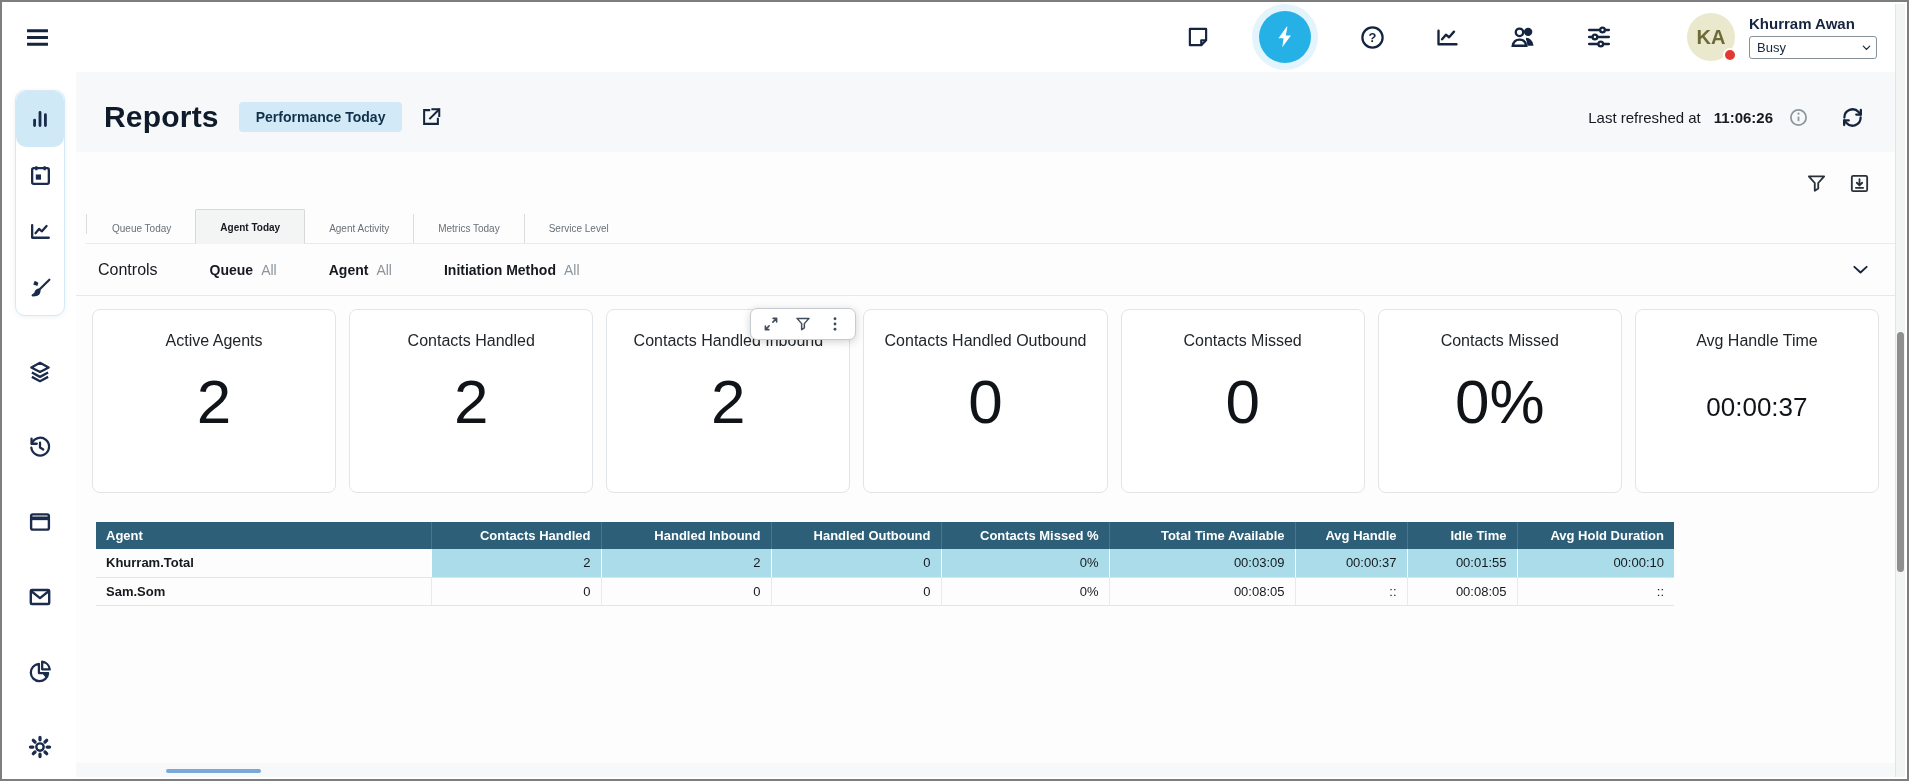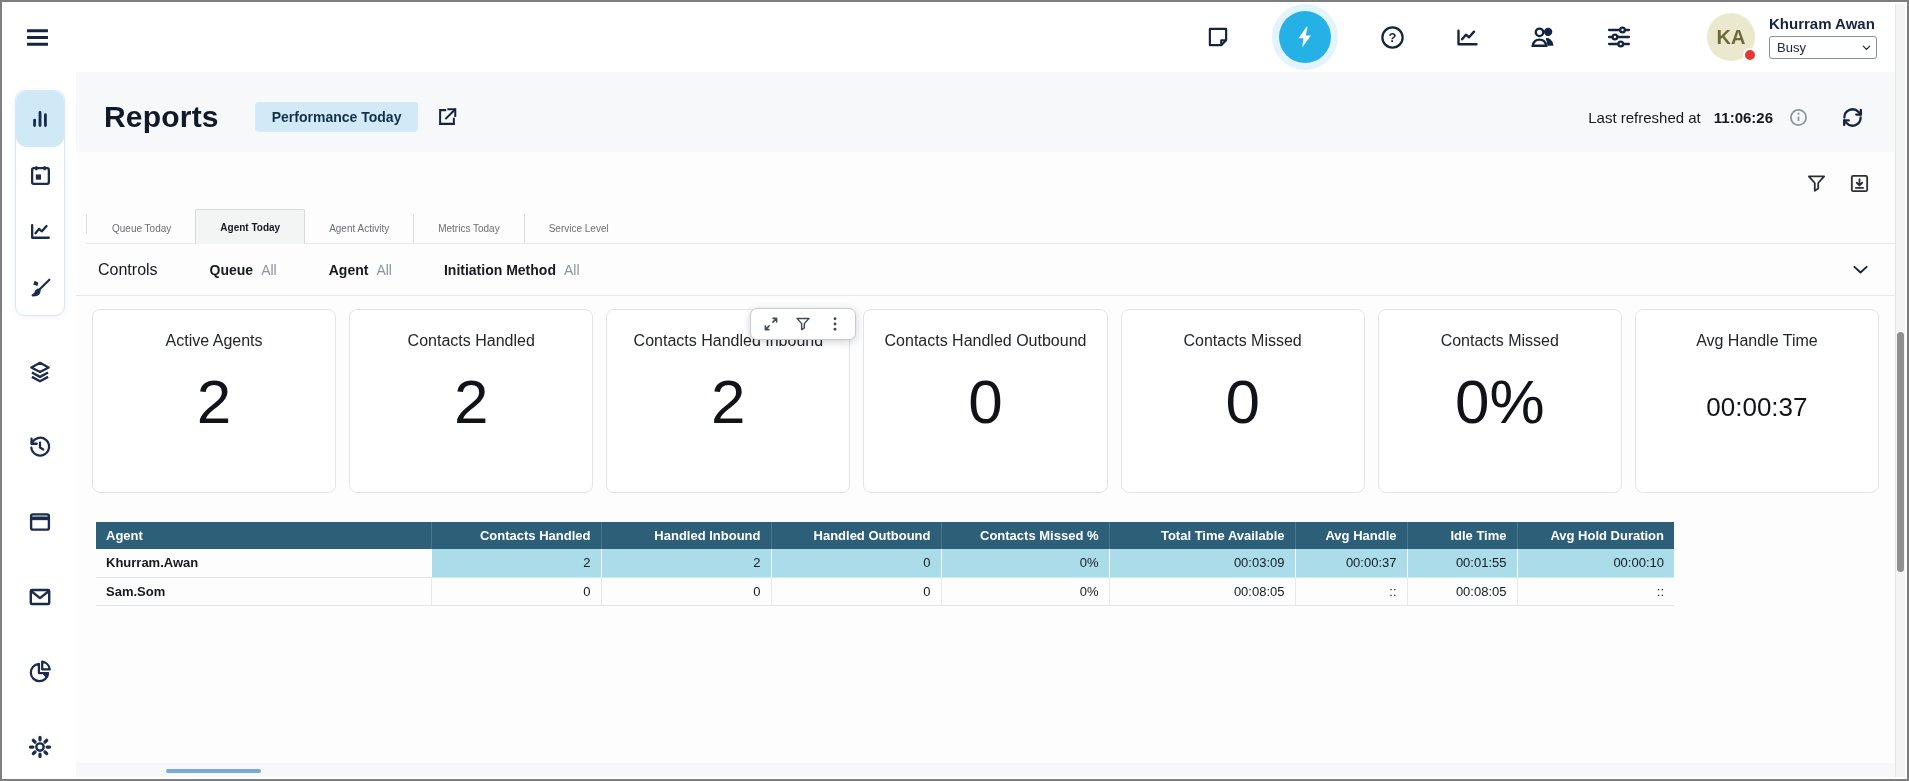--- a/index.html
+++ b/index.html
@@ -9,36 +9,36 @@
   
   .topbar { position:absolute; top:0; left:0; right:12px; height:70px; background:#fff; display:flex; align-items:center; padding:0 18px 0 22px; }
   .icon-btn { background:none; border:none; cursor:pointer; display:flex; align-items:center; justify-content:center; color:#16253f; padding:0; }
   .topbar-right { margin-left:auto; display:flex; align-items:center; gap:48px; }
   .flash-wrap { width:52px; height:52px; border-radius:50%; background:#25b1e6; box-shadow:0 0 0 7px #e3f4fc; display:flex; align-items:center; justify-content:center; }
   .user-block { display:flex; align-items:center; gap:14px; margin-left:26px; }
   .avatar { position:relative; width:48px; height:48px; border-radius:50%; background:#eae9cd; color:#6e6a38; font-weight:700; font-size:20px; display:flex; align-items:center; justify-content:center; }
   .status-dot { position:absolute; right:-2px; bottom:-1px; width:14px; height:14px; border-radius:50%; background:#e23a2e; border:2px solid #fff; }
   .user-meta { display:flex; flex-direction:column; gap:4px; }
   .user-name { font-size:15px; font-weight:700; color:#16253f; }
-  .select-wrap { position:relative; width:108px; }
+  .select-wrap { position:relative; width:128px; }
   .select-wrap select { width:100%; height:23px; font-size:13px; color:#16253f; border:1px solid #879196; border-radius:3px; background:#fff; padding:0 20px 0 7px; appearance:none; -webkit-appearance:none; font-family:inherit; }
   .select-wrap svg { position:absolute; right:5px; top:6px; pointer-events:none; }
 
   
   .sidebar { position:absolute; top:70px; left:2px; width:72px; bottom:2px; background:#fff; display:flex; flex-direction:column; align-items:center; }
   .sidebar-card { margin-top:18px; width:50px; border:1px solid #d7e9f4; border-radius:10px; background:#fff; box-shadow:0 1px 4px rgba(40,80,120,.08); overflow:hidden; display:flex; flex-direction:column; }
   .side-item { width:48px; height:56px; display:flex; align-items:center; justify-content:center; color:#1b2b4b; cursor:pointer; background:none; border:none; }
   .side-item.active { background:#cfe9f7; border-radius:10px; }
   .sidebar-loose { margin-top:28px; display:flex; flex-direction:column; gap:19px; }
 
   
   .content { position:absolute; top:70px; left:74px; right:12px; bottom:2px; background:#f7f8f9; overflow:hidden; }
   .page-header { display:flex; align-items:center; padding:28px 30px 18px 28px; }
   .page-title { font-size:30px; font-weight:700; color:#0f1b2a; letter-spacing:.2px; }
-  .badge { margin-left:36px; background:#d2eaf8; color:#12304a; font-size:14px; font-weight:700; padding:7px 17px; border-radius:4px; }
+  .badge { margin-left:20px; background:#d2eaf8; color:#12304a; font-size:14px; font-weight:700; padding:7px 17px; border-radius:4px; }
   .ext-link { margin-left:18px; color:#16253f; }
   .refresh-area { margin-left:auto; display:flex; align-items:center; gap:13px; font-size:15px; color:#16191f; }
   .refresh-time { font-weight:700; }
 
   .panel { background:#fdfdfe; min-height:611px; }
   .panel-tools { display:flex; justify-content:flex-end; gap:20px; padding:18px 24px 0 0; height:44px; color:#2a3038; }
 
   
   .tabs-row { display:flex; align-items:flex-end; margin:8px 0 0 10px; height:40px; border-bottom:1px solid #e9ebeb; padding-right:24px; }
   .tab { position:relative; background:none; border:none; font-family:inherit; font-size:10px; color:#697078; padding:9px 24px; cursor:pointer; border-left:1px solid transparent; }
@@ -433,21 +433,21 @@
               <th>Handled Outbound</th>
               <th>Contacts Missed %</th>
               <th>Total Time Available</th>
               <th>Avg Handle</th>
               <th>Idle Time</th>
               <th>Avg Hold Duration</th>
             </tr>
           </thead>
           <tbody>
             <tr class="hl">
-              <td>Khurram.Awan</td>
+              <td>Khurram.Total</td>
               <td class="num">2</td>
               <td class="num">2</td>
               <td class="num">0</td>
               <td class="num">0%</td>
               <td class="num">00:03:09</td>
               <td class="num">00:00:37</td>
               <td class="num">00:01:55</td>
               <td class="num">00:00:10</td>
             </tr>
             <tr>

